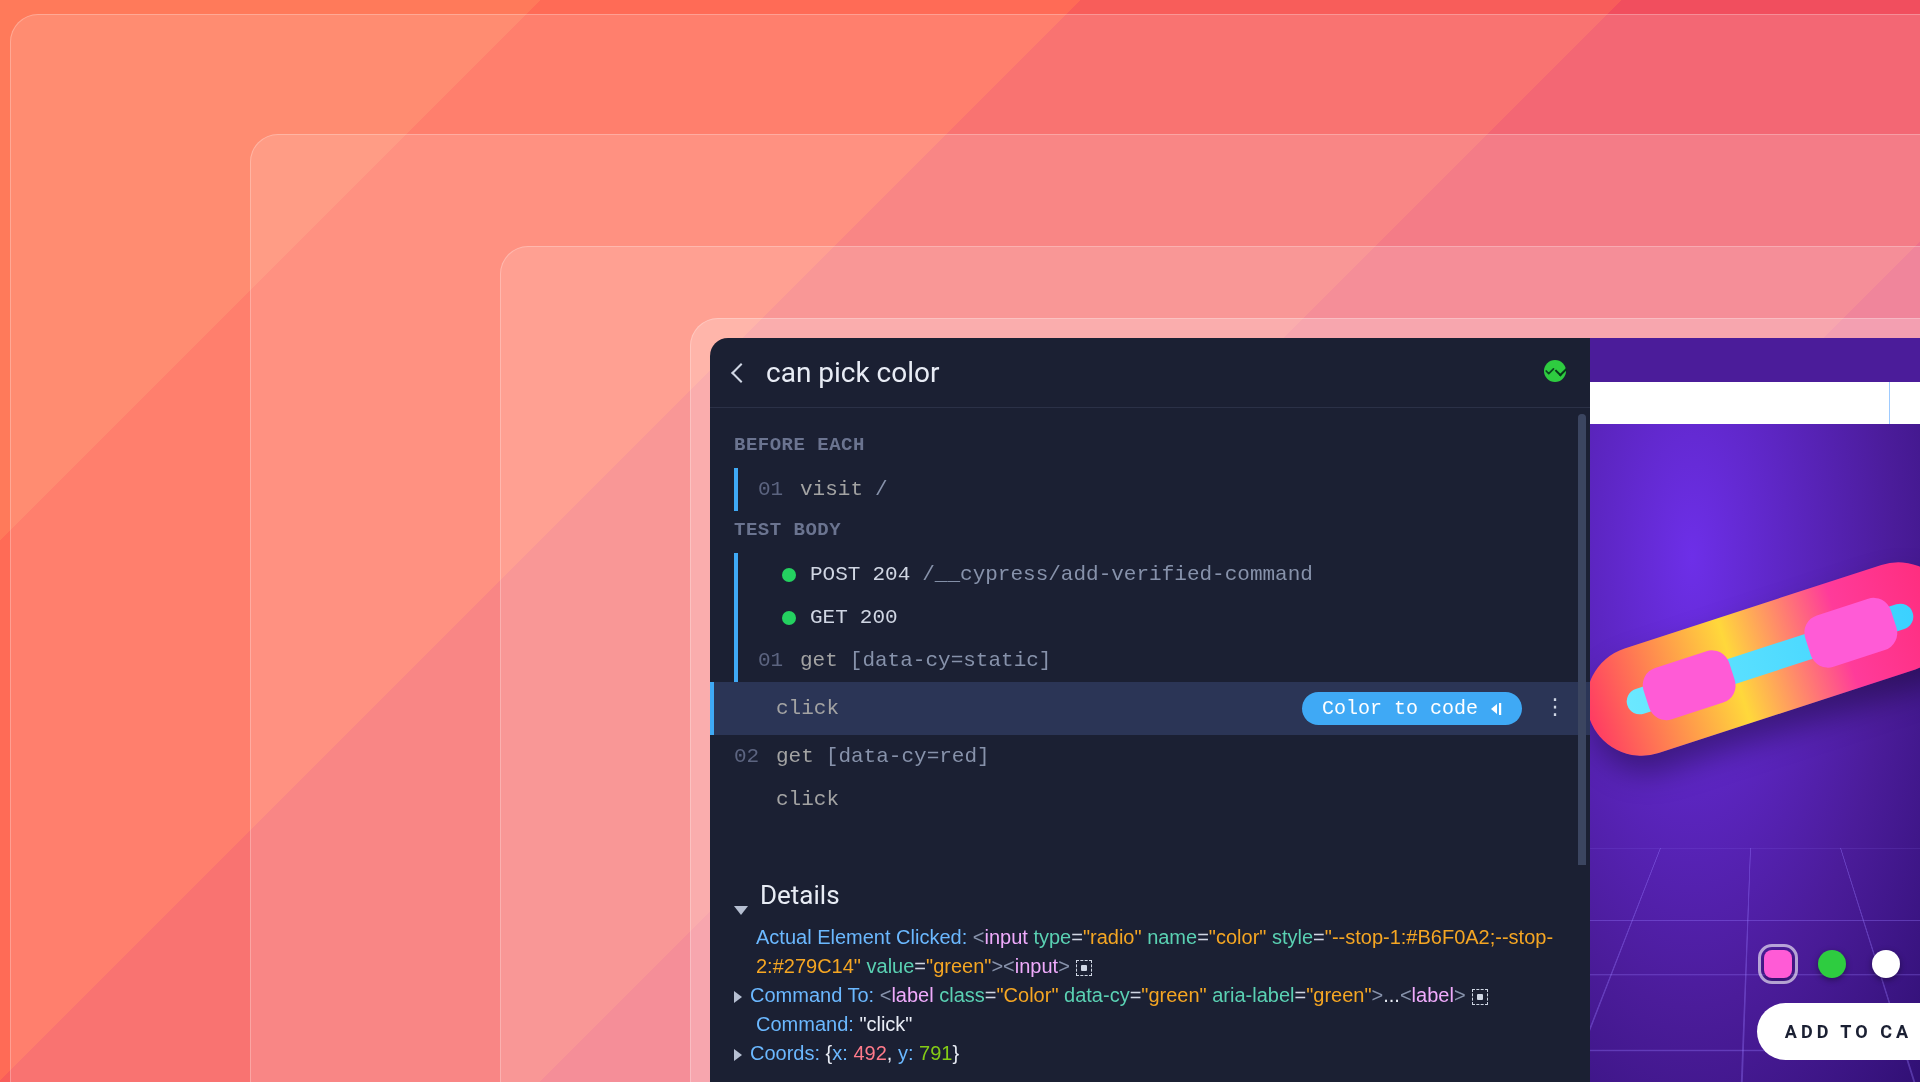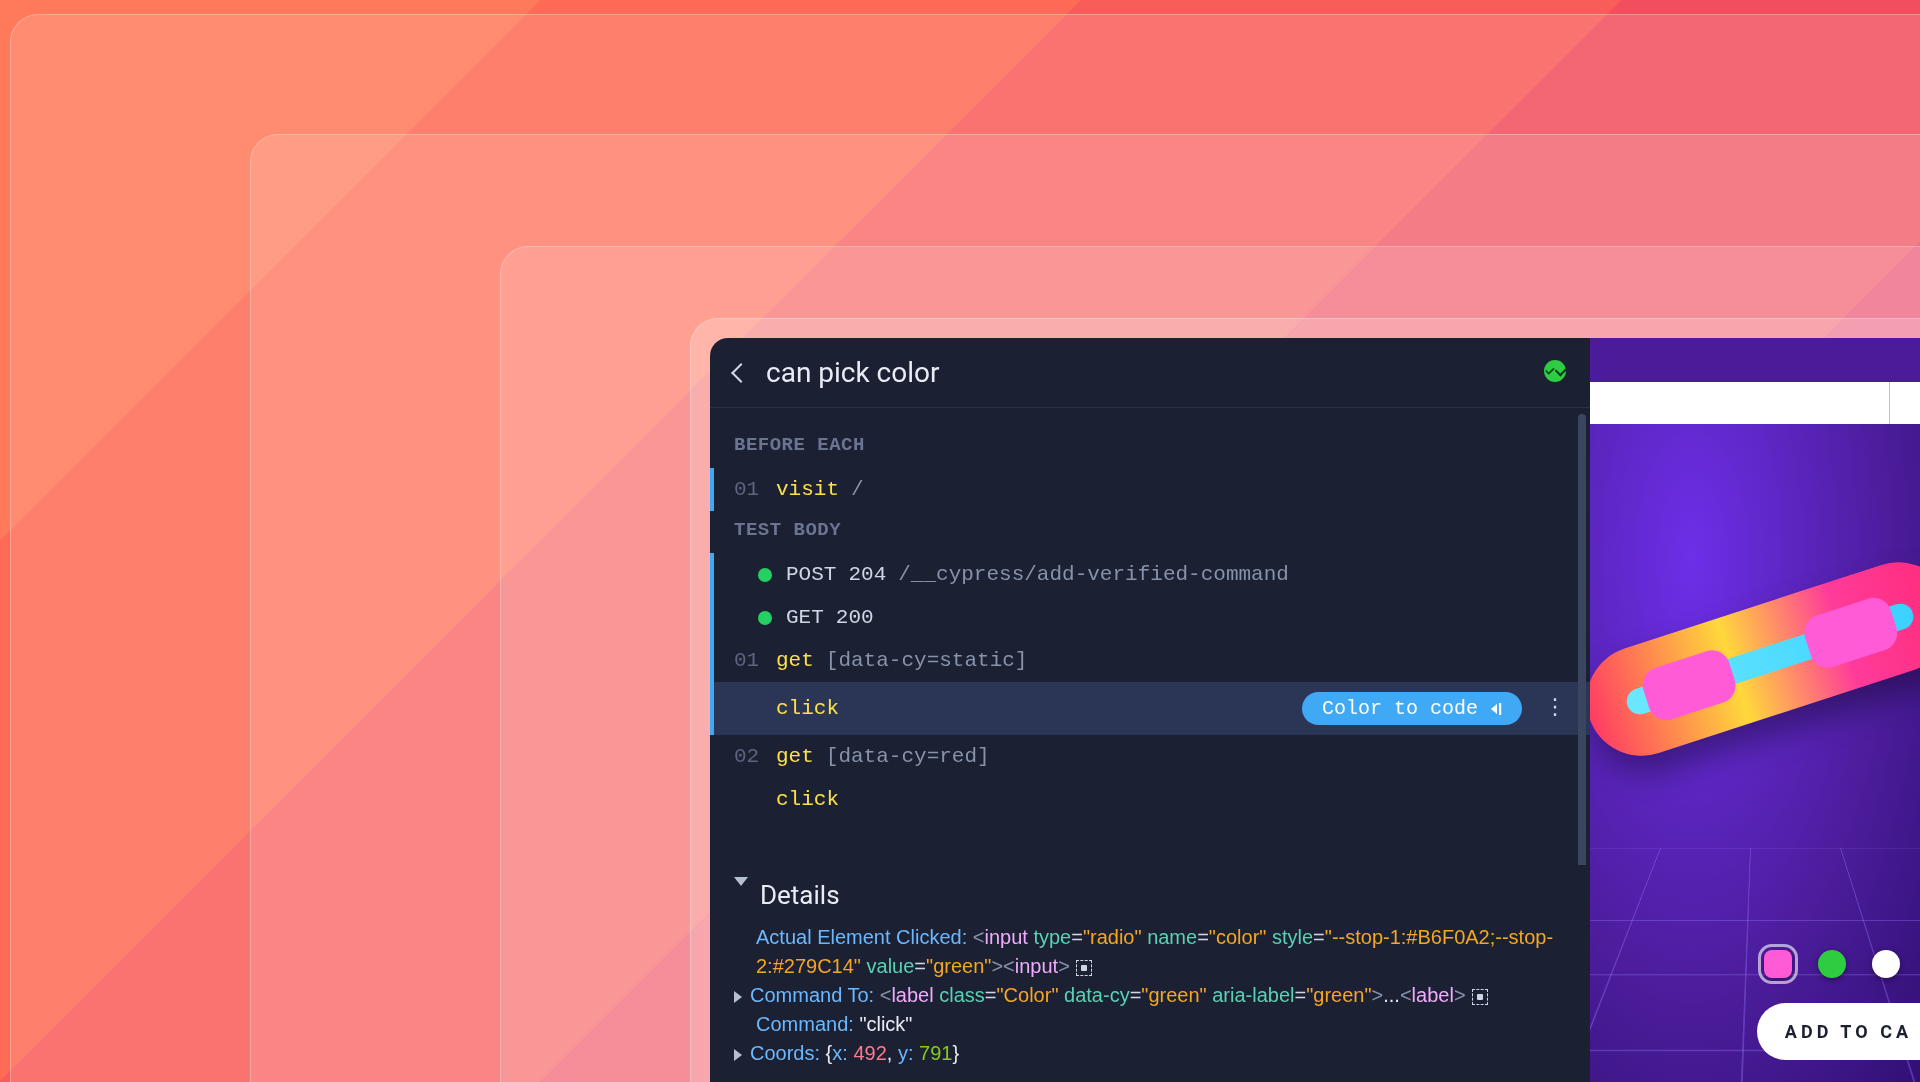--- a/index.html
+++ b/index.html
@@ -54,24 +54,24 @@
   display: flex; align-items: center; justify-content: center;
 }
 .status-badge::after { content: ""; width: 10px; height: 6px; border-left: 2px solid #0a3; border-bottom: 2px solid #0a3; transform: rotate(-45deg); margin-top: -3px; border-color: #08361a; }
 
 .status-badge svg { width:14px; height:14px; }
 
 .scroll { position: relative; flex: 1; overflow: hidden; }
 .cmd-list { font-family: "SFMono-Regular", Consolas, "Liberation Mono", Menlo, monospace; font-size: 21px; padding: 18px 0 12px 0; }
 .section-label { color: #6b7490; font-size: 19px; font-weight: 700; letter-spacing: 0.5px; padding: 8px 24px 12px 24px; }
 .row { display: flex; align-items: center; padding: 10px 24px 10px 20px; gap: 12px; border-left: 4px solid transparent; }
-.row.accent { border-left-color: #3fa9f5; }
+.row.accent { border-left-color: #3fa9f5; margin-left: 24px; }
 .row.selected { background: #2b3556; border-left-color: #3fa9f5; }
 .row .num { color: #5c6480; min-width: 30px; }
-.row .cmd { color: #fde047; }
+.row .cmd { color: #a3a3a3; }
 .row .arg { color: #8792ab; }
 .row .dot { width: 14px; height: 14px; border-radius: 50%; background: #24d160; margin-left: 24px; margin-right: 2px; flex-shrink:0;}
 .row .http { color: #d0d6e3; }
 .row .path { color: #8792ab; }
 .row .indent { width: 30px; }
 
 .jump-pill {
   margin-left: auto;
   background: #3fa9f5; color: #fff;
   font-family: inherit;
@@ -81,21 +81,21 @@
   display: flex; align-items: center; gap: 10px;
   cursor: pointer;
 }
 .jump-pill .jicon { display:inline-flex; align-items:center; }
 .kebab { color:#cfd6e4; margin-left:10px; font-size:22px; line-height:1; cursor:pointer; }
 
 .scrollbar-track { position:absolute; right:4px; top:6px; bottom:6px; width:8px; background:#262c41; border-radius:4px; }
 .scrollbar-thumb { position:absolute; right:4px; top:6px; width:8px; height:470px; background:#3b4560; border-radius:4px; }
 
 .details { padding: 12px 24px 20px 24px; font-size: 20px; line-height: 1.45; }
-.details-header { display:flex; align-items:flex-start; gap:12px; margin-bottom:8px; }
+.details-header { display:flex; align-items:flex-end; gap:12px; margin-bottom:8px; }
 .tri { width:0; height:0; border-left:7px solid transparent; border-right:7px solid transparent; border-top:9px solid #b6bfd2; cursor:pointer; }
 .tri-right { width:0; height:0; border-top:6px solid transparent; border-bottom:6px solid transparent; border-left:8px solid #b6bfd2; display:inline-block; margin-right:8px; vertical-align:middle; }
 .details-title { color:#e8ecf5; font-size:26px; }
 .dl { color:#d0d6e3; font-family: -apple-system, sans-serif; }
 .k-label { color:#6bb8ff;margin-top:27px; }
 .k-val { color:#e8ecf5; }
 .tag-ang { color:#8792ab; }
 .tag-name { color:#f0abfc; }
 .attr-name  { color:#5ad1b3; }
 .attr-eq { color:#d0d6e3; }

